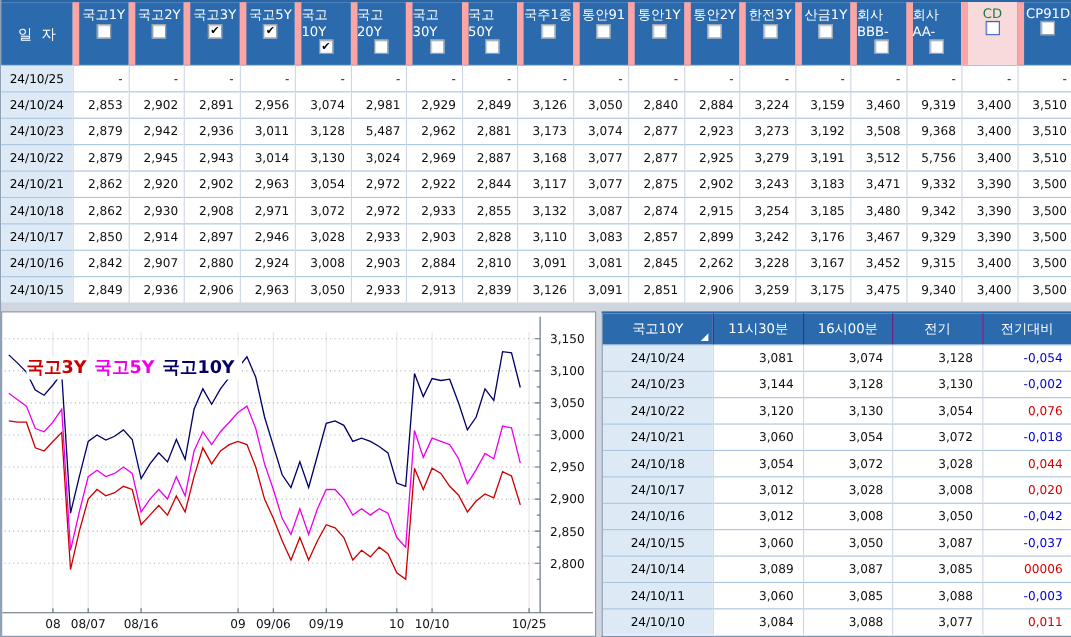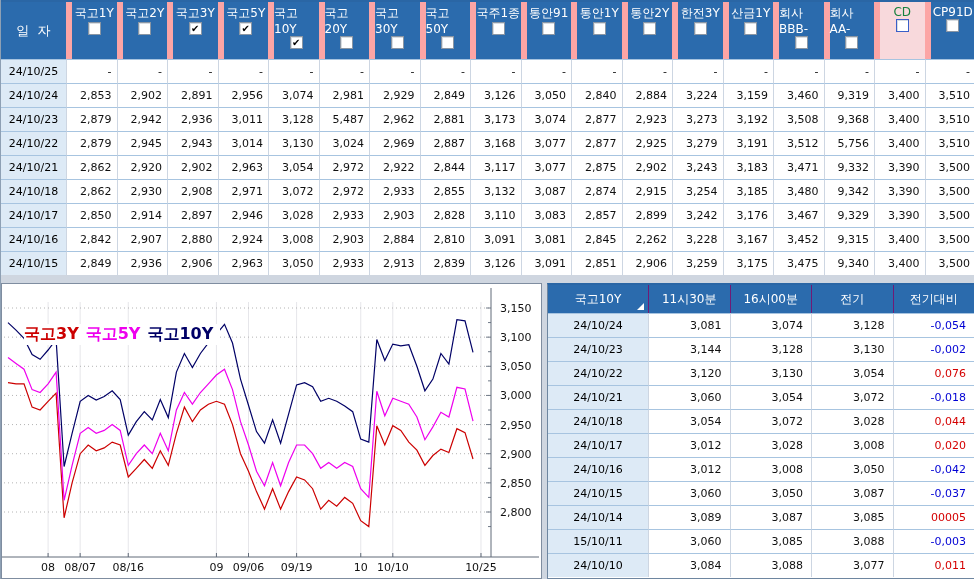--- a/index.html
+++ b/index.html
@@ -413,22 +413,22 @@
       <div class="rcell chg-neg">-0,042</div>
       <div class="rdate">24/10/15</div>
       <div class="rcell">3,060</div>
       <div class="rcell">3,050</div>
       <div class="rcell">3,087</div>
       <div class="rcell chg-neg">-0,037</div>
       <div class="rdate">24/10/14</div>
       <div class="rcell">3,089</div>
       <div class="rcell">3,087</div>
       <div class="rcell">3,085</div>
-      <div class="rcell chg-pos">00005</div>
-      <div class="rdate">15/10/11</div>
+      <div class="rcell chg-pos">00006</div>
+      <div class="rdate">24/10/11</div>
       <div class="rcell">3,060</div>
       <div class="rcell">3,085</div>
       <div class="rcell">3,088</div>
       <div class="rcell chg-neg">-0,003</div>
       <div class="rdate">24/10/10</div>
       <div class="rcell">3,084</div>
       <div class="rcell">3,088</div>
       <div class="rcell">3,077</div>
       <div class="rcell chg-pos">0,011</div>
     </div>

